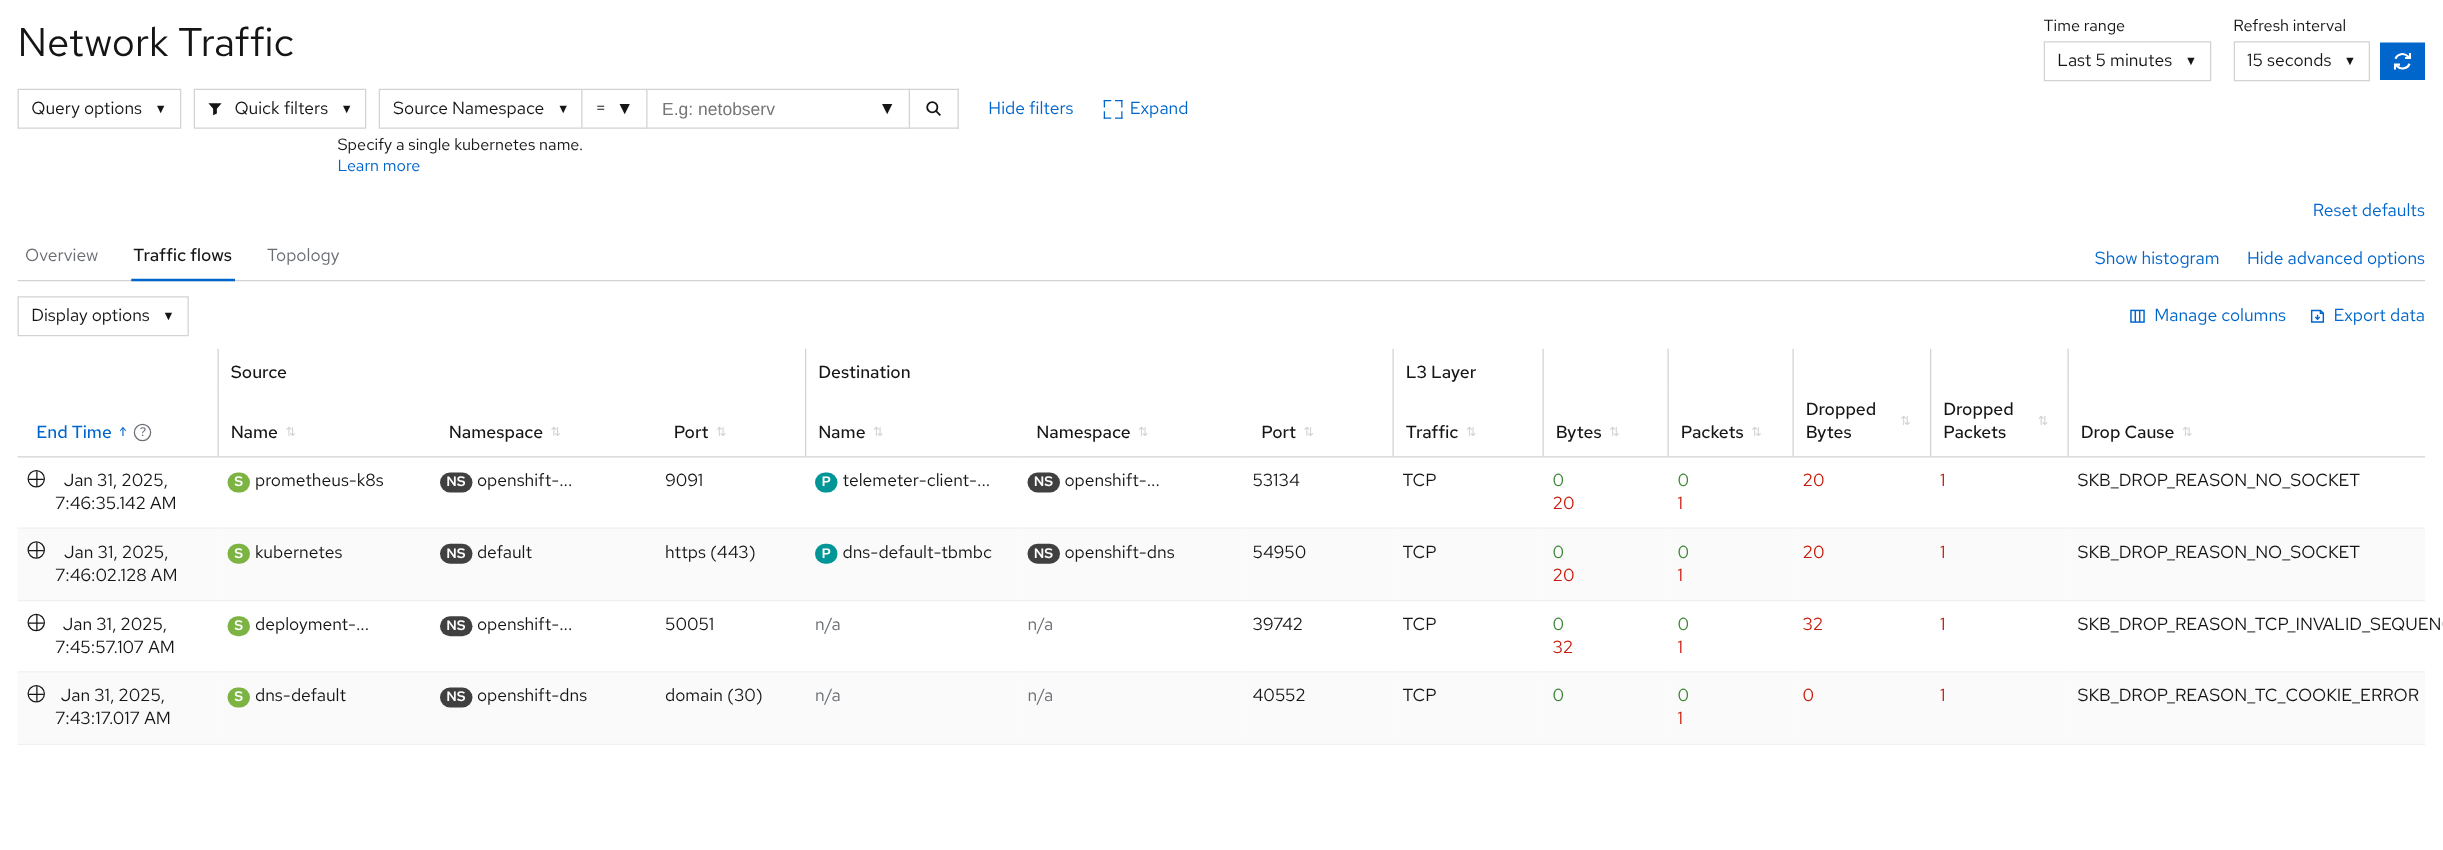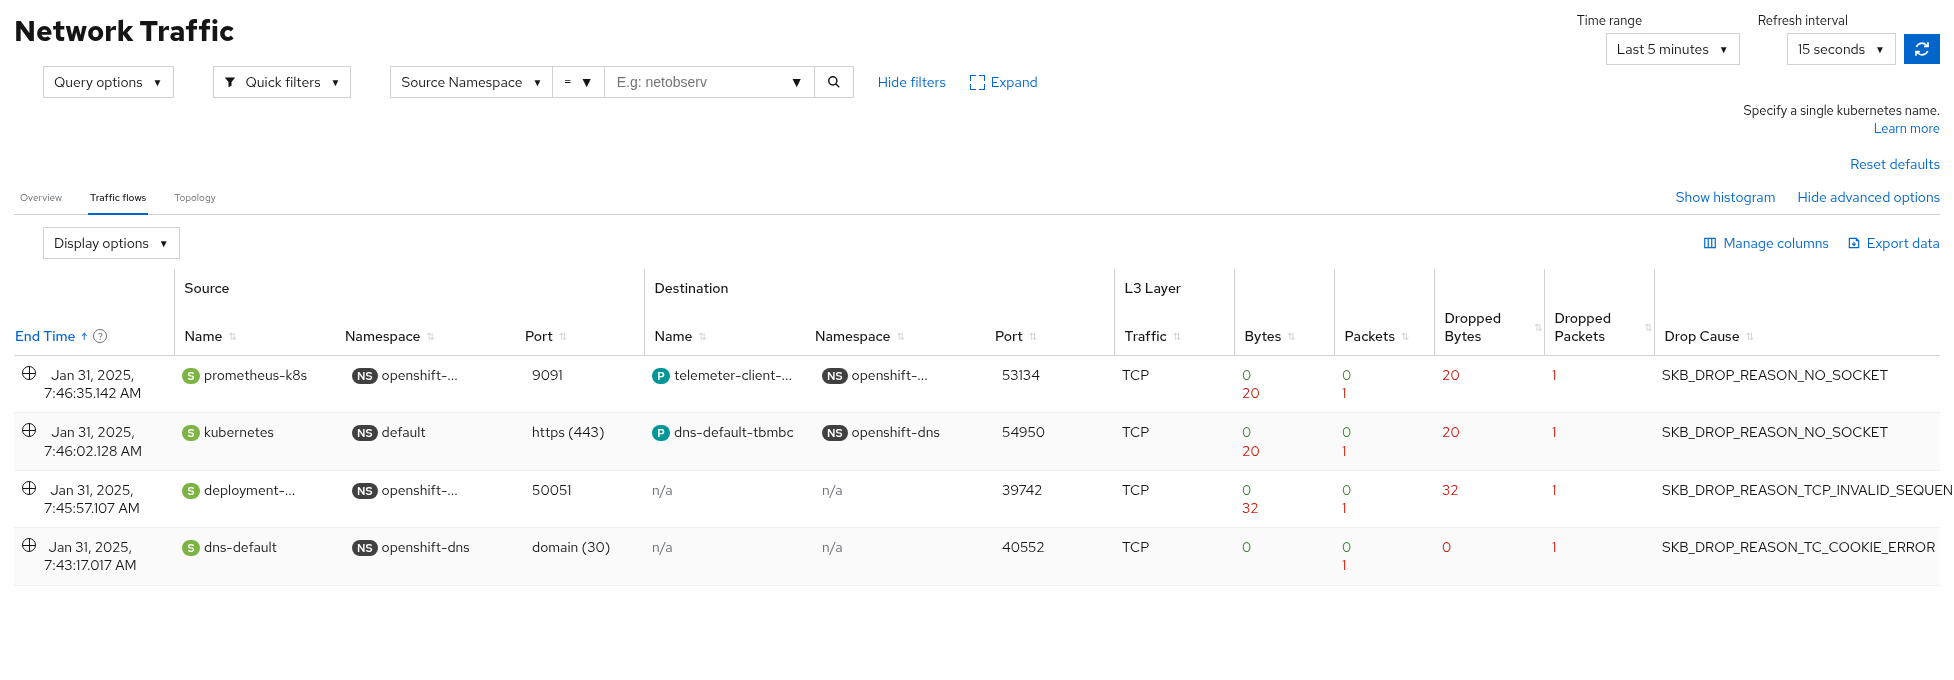--- a/index.html
+++ b/index.html
@@ -1,48 +1,48 @@
 <!DOCTYPE html>
 <html><head>
 <meta charset="utf-8">
 <style>
   * { box-sizing: border-box; }
   html, body { margin: 0; padding: 0; font-family: "Red Hat Text", "Helvetica Neue", Arial, sans-serif; font-size: 14px; color: #151515; background: #fff; }
   .page { padding: 12px 14px 0 14px; width: 1954px; }
   .header-row { display: flex; align-items: flex-start; justify-content: space-between; }
-  h1 { font-size: 28px; font-weight: 700; margin: 0 0 16px 0; }
+  h1 { font-size: 32px; font-weight: 400; margin: 0 0 16px 0; }
   .right-controls { display: flex; gap: 18px; }
   .ctl-group { display: flex; flex-direction: column; gap: 4px; }
   .ctl-label { font-size: 13px; color: #151515; }
   .ctl-row { display: flex; gap: 8px; align-items: center; }
-  .dropdown { border: 1px solid #d2d2d2; background: #fff; padding: 6px 10px; display: inline-flex; align-items: center; gap: 10px; cursor: pointer; margin-left: 29px; }
+  .dropdown { border: 1px solid #d2d2d2; background: #fff; padding: 6px 10px; display: inline-flex; align-items: center; gap: 10px; cursor: pointer; }
   .dropdown .caret { font-size: 10px; color: #151515; }
   .btn-primary { background: #0066cc; color: #fff; border: none; padding: 7px 10px; cursor: pointer; display: inline-flex; align-items: center; }
   .toolbar { display: flex; align-items: center; gap: 10px; flex-wrap: wrap; margin-bottom: 4px; }
   .eq-dd { border:1px solid #d2d2d2; padding:6px 10px; display:inline-flex; align-items:center; gap:8px; cursor:pointer; border-left:none; }
   .filter-group { display:inline-flex;justify-content:center; }
   .filter-input { border:1px solid #d2d2d2; border-left:none; padding:6px 10px; width:210px; display:inline-flex; align-items:center; justify-content:space-between; cursor:pointer; }
   .filter-input input { border:none; outline:none; font-size:14px; width:100%; color:#3b82f6; }
   .search-btn { border:1px solid #d2d2d2; border-left:none; padding:6px 12px; background:#fff; cursor:pointer; }
   .link { color:#0066cc; cursor:pointer; font-size:14px; }
   .link-sm { color:#0066cc; cursor:pointer; font-size:13px; }
-  .helper-row { margin-left: 256px; margin-top: 2px; text-align: right; }
+  .helper-row { margin-left: 256px; margin-top: 2px; }
   .helper-text { font-size:13px; color:#151515; }
   .reset-row { display:flex; justify-content:flex-end; margin-top: 18px; }
   .tabs-row { display:flex; justify-content:space-between; align-items:flex-end; border-bottom:1px solid #d2d2d2; margin-top:10px; }
   .tabs { display:flex; gap:24px; padding-left:4px; }
-  .tab { padding: 8px 2px 10px 2px; color:#6a6e73; cursor:pointer; font-size:10px; position:relative; }
+  .tab { padding: 8px 2px 10px 2px; color:#6a6e73; cursor:pointer; font-size:14px; position:relative; }
   .tab.active { color:#151515; font-weight:500; }
   .tab.active::after { content:""; position:absolute; left:0; right:0; bottom:-1px; height:2px; background:#0066cc; }
   .tab-actions { display:flex; gap:22px; padding-bottom:8px; }
   .display-row { display:flex; justify-content:space-between; align-items:center; margin-top:12px; margin-bottom:10px; }
   .display-actions { display:flex; gap:18px; align-items:center; }
   .icon-manage, .icon-export { display:inline-flex; align-items:center; gap:6px; color:#0066cc; cursor:pointer; }
   table { width:100%; border-collapse:collapse; table-layout:fixed; }
-  thead th { text-align:left; font-weight:500; font-size:14px; padding:10px 1px; border-bottom:1px solid #d2d2d2; vertical-align:bottom; background:#fff; }
+  thead th { text-align:left; font-weight:500; font-size:14px; padding:10px 15px; border-bottom:1px solid #d2d2d2; vertical-align:bottom; background:#fff; }
   thead tr.group-row th { border-bottom:none; padding-bottom:2px; color:#151515; }
   thead tr.group-row th.bordered { border-left:1px solid #d2d2d2; padding-left:10px; }
   thead tr.col-row th.bordered { border-left:1px solid #d2d2d2; padding-left:10px; }
   tbody td { padding:10px 8px; font-size:14px; vertical-align:top; border-bottom:1px solid #f0f0f0; }
   tbody tr:nth-child(even) { background:#fafafa; }
   .th-inner { display:inline-flex; align-items:center; gap:6px; }
   .sort-active { color:#0066cc; }
   .sort-ind { color:#d2d2d2; font-size:10px; }
   .sort-ind.active { color:#0066cc; }
   .help-circ { display:inline-flex; width:14px; height:14px; border:1px solid #6a6e73; border-radius:50%; align-items:center; justify-content:center; font-size:10px; color:#6a6e73; }

